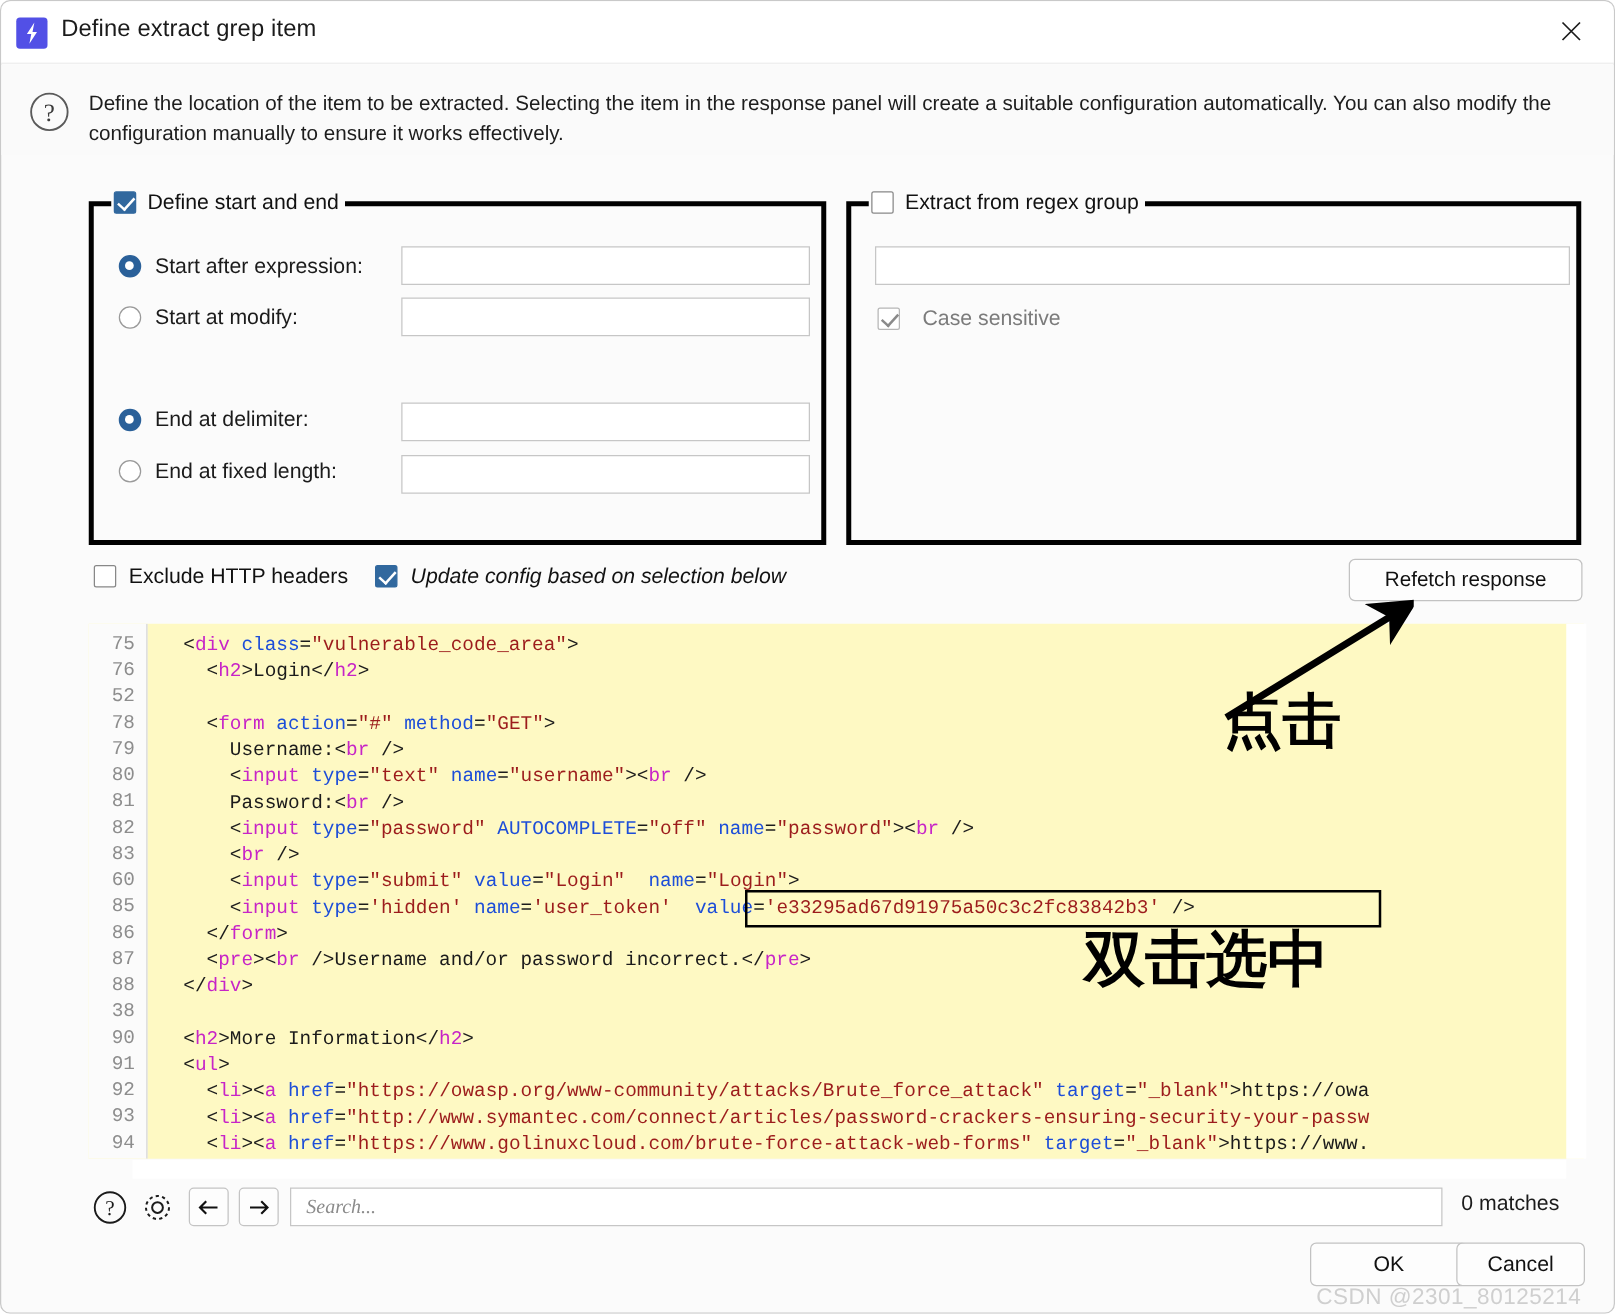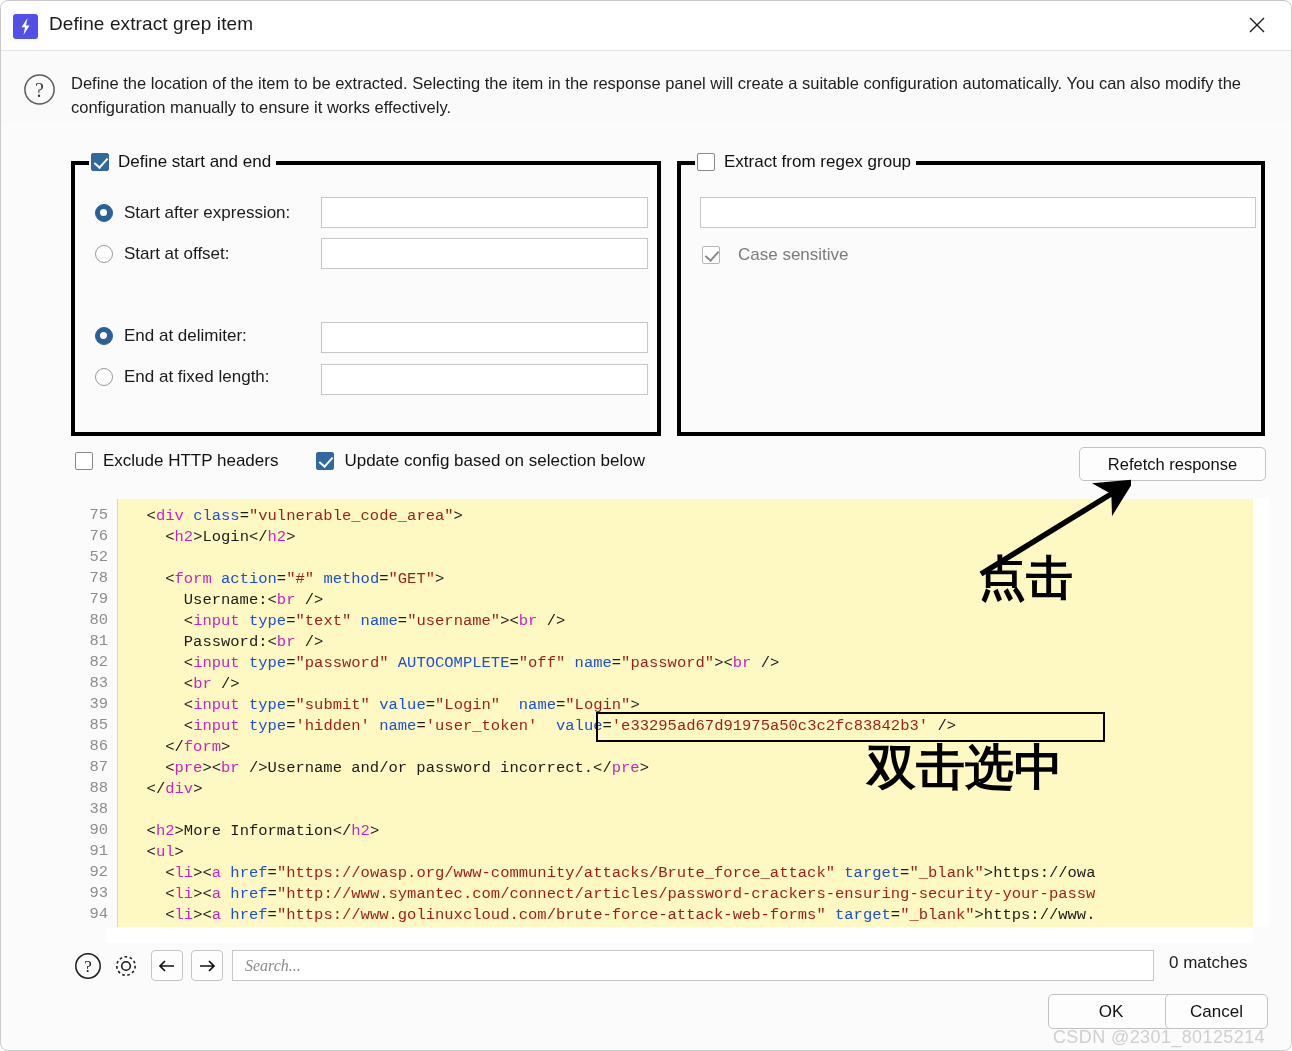--- a/index.html
+++ b/index.html
@@ -294,21 +294,21 @@
     </div>
 
     <div class="row" style="left:20px; top:38px;">
       <span class="radio on"></span>
       <span class="rlabel">Start after expression:</span>
     </div>
     <div class="tf" style="position:absolute; left:246px; top:32px; width:327px;"></div>
 
     <div class="row" style="left:20px; top:79px;">
       <span class="radio"></span>
-      <span class="rlabel">Start at offset:</span>
+      <span class="rlabel">Start at modify:</span>
     </div>
     <div class="tf" style="position:absolute; left:246px; top:73px; width:327px;"></div>
 
     <div class="row" style="left:20px; top:161px;">
       <span class="radio on"></span>
       <span class="rlabel">End at delimiter:</span>
     </div>
     <div class="tf" style="position:absolute; left:246px; top:157px; width:327px;"></div>
 
     <div class="row" style="left:20px; top:202px;">
@@ -330,40 +330,40 @@
       <span class="cb disabled"></span>
       <span class="cb-label muted" style="margin-left:9px;">Case sensitive</span>
     </div>
   </div>
 
   <div id="mid-row">
     <div class="grp">
       <span class="cb"></span>
       <span class="cb-label">Exclude HTTP headers</span>
     </div>
-    <div class="grp" style="margin-left:26px;">
+    <div class="grp" style="margin-left:10px;font-style:italic;">
       <span class="cb checked"></span>
       <span class="cb-label">Update config based on selection below</span>
     </div>
   </div>
 
   <div id="refetch-btn">Refetch response</div>
 
   <div id="code-area">
     <div id="gutter">
         <div class="ln" style="top: 7px;">75</div>
         <div class="ln" style="top: 28px;">76</div>
         <div class="ln" style="top: 49px;">52</div>
         <div class="ln" style="top: 70px;">78</div>
         <div class="ln" style="top: 91px;">79</div>
         <div class="ln" style="top: 112px;">80</div>
         <div class="ln" style="top: 133px;">81</div>
         <div class="ln" style="top: 154px;">82</div>
         <div class="ln" style="top: 175px;">83</div>
-        <div class="ln" style="top: 196px;">39</div>
+        <div class="ln" style="top: 196px;">60</div>
         <div class="ln" style="top: 217px;">85</div>
         <div class="ln" style="top: 238px;">86</div>
         <div class="ln" style="top: 259px;">87</div>
         <div class="ln" style="top: 280px;">88</div>
         <div class="ln" style="top: 301px;">38</div>
         <div class="ln" style="top: 322px;">90</div>
         <div class="ln" style="top: 343px;">91</div>
         <div class="ln" style="top: 364px;">92</div>
         <div class="ln" style="top: 385px;">93</div>
         <div class="ln" style="top: 406px;">94</div>

